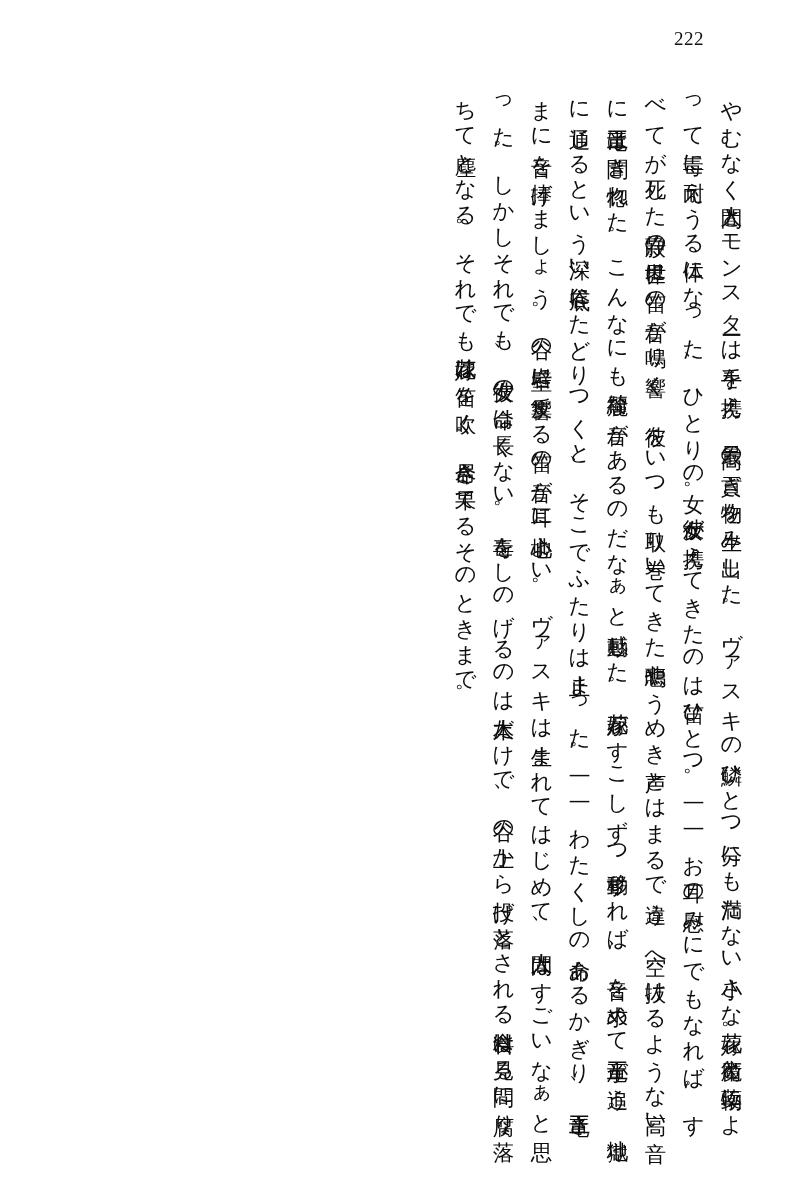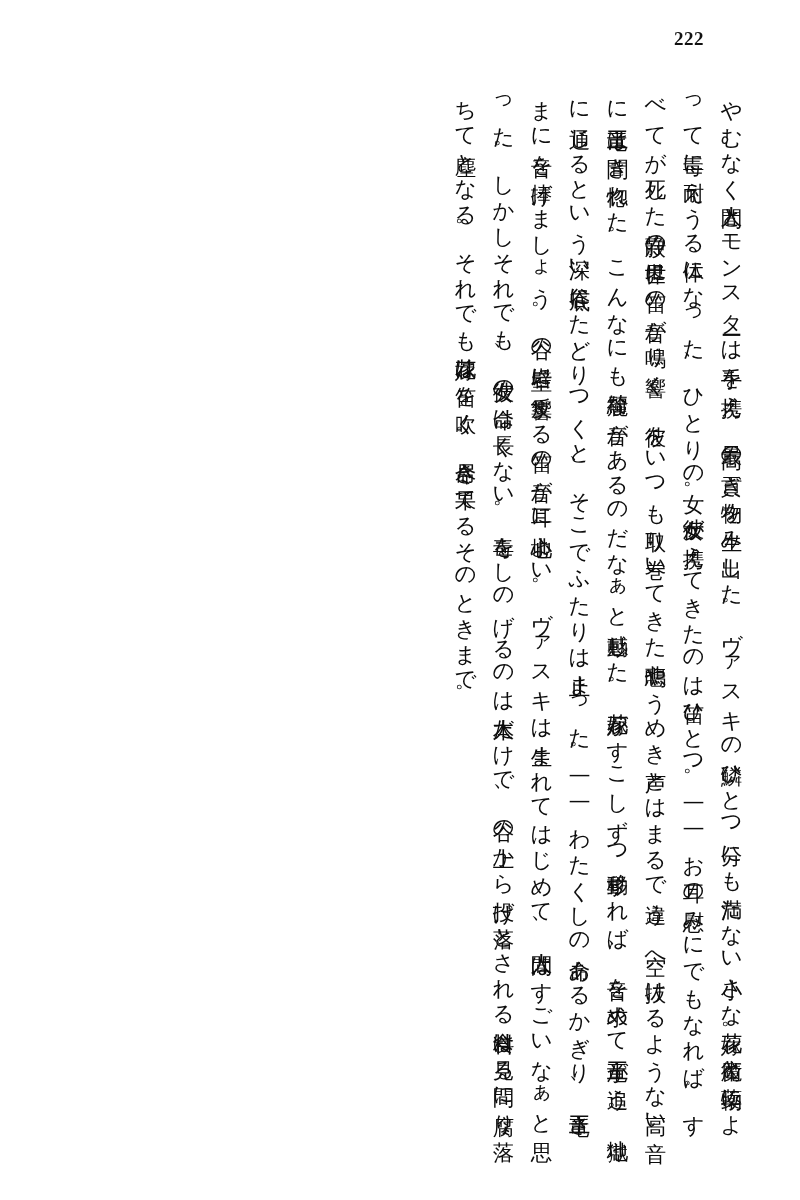--- a/index.html
+++ b/index.html
@@ -19,21 +19,21 @@
     width: 800px;
     height: 1200px;
     position: relative;
     box-sizing: border-box;
   }
   .page-number {
     position: absolute;
     top: 28px;
     right: 96px;
     font-size: 19px;
-    font-weight: bold;
+    font-weight: normal;
     font-family: "Liberation Serif", "DejaVu Serif", serif;
     letter-spacing: 0.5px;
     color: #111111;
     margin-left: 32px;
   }
   .body-text {
     position: absolute;
     top: 86px;
     left: 52px;
     right: 50px;

